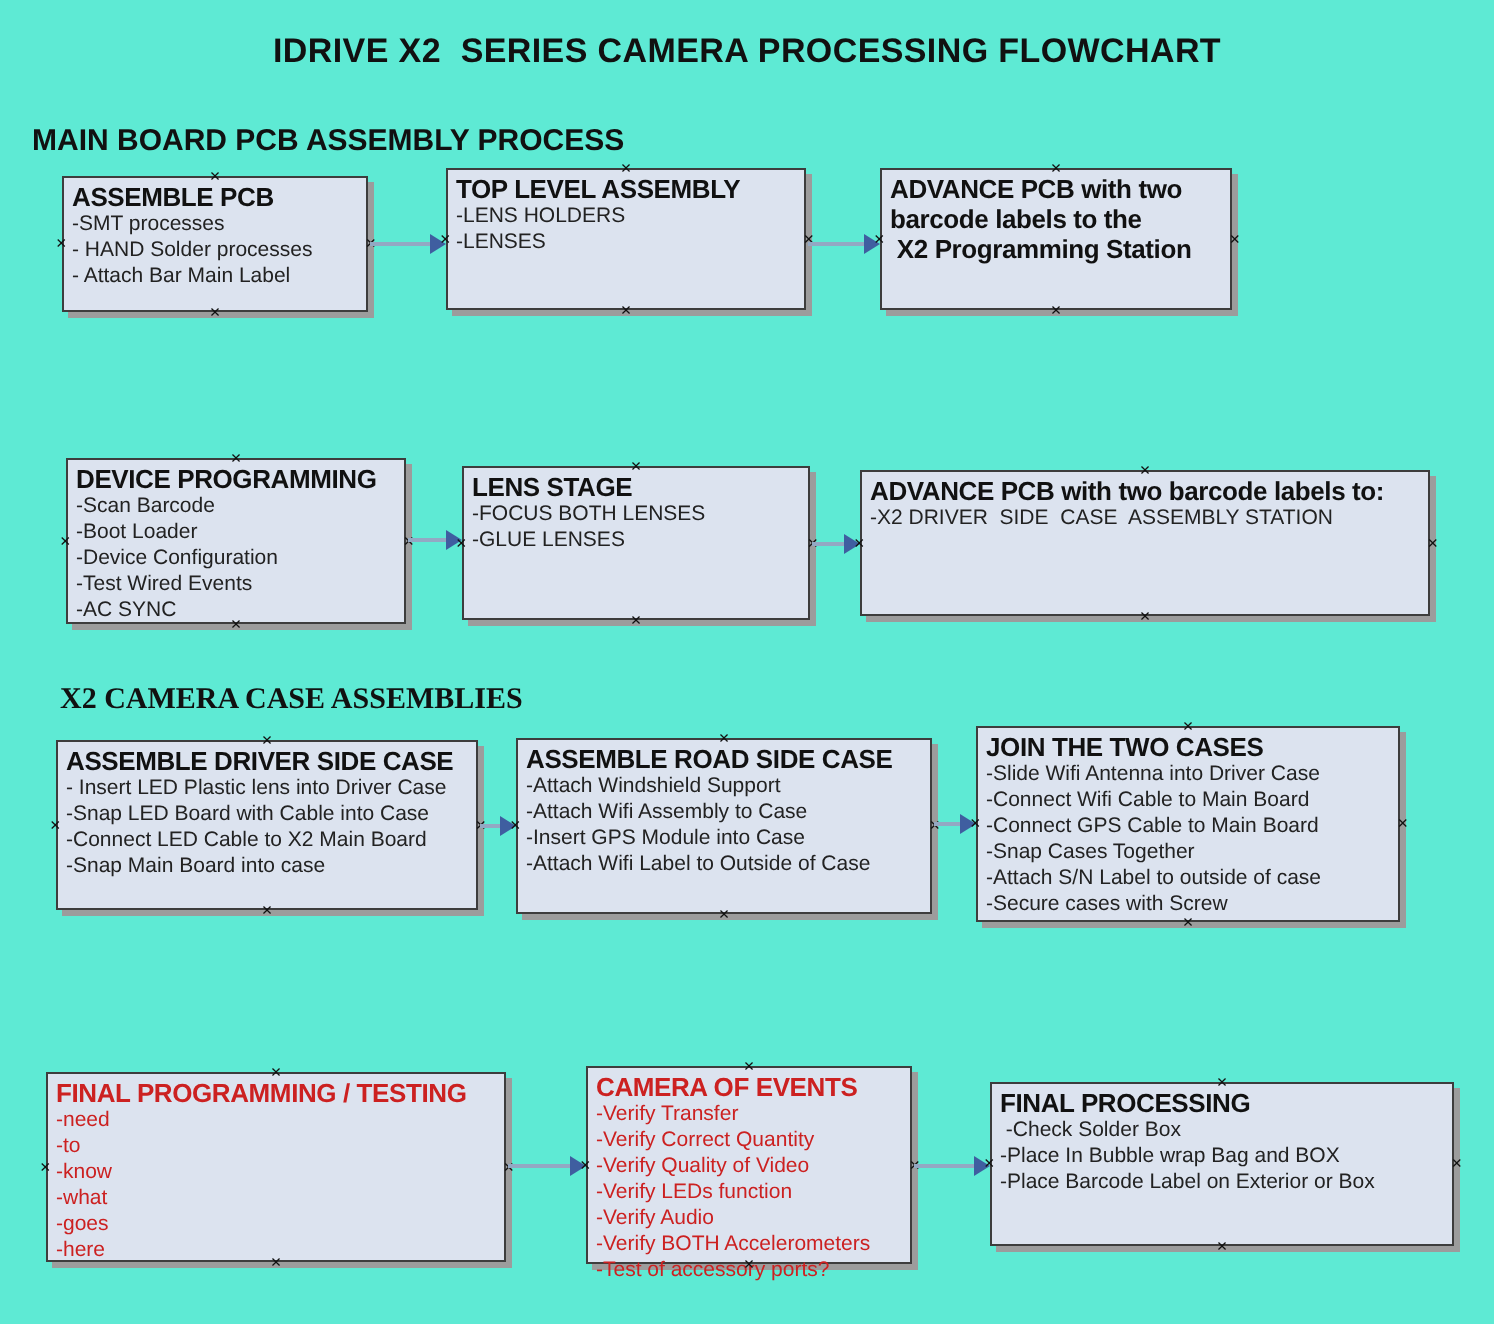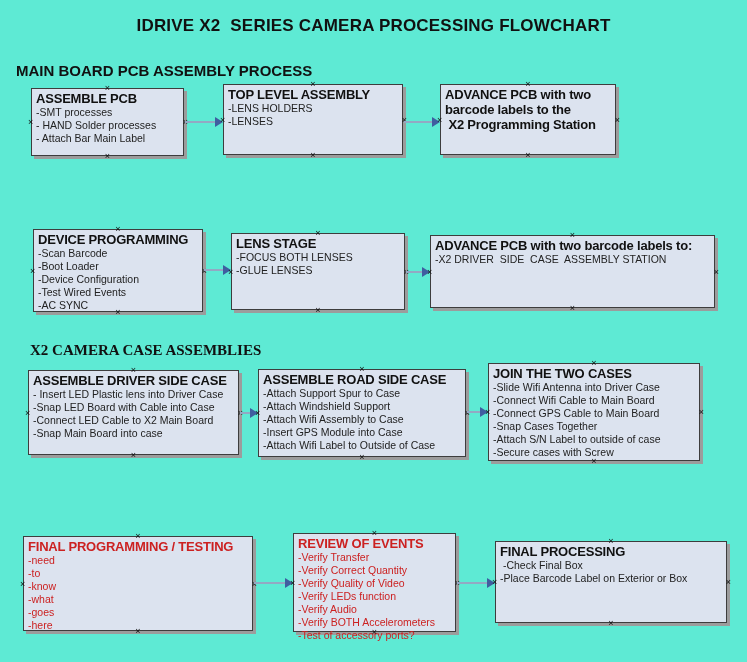--- a/index.html
+++ b/index.html
@@ -153,21 +153,20 @@
     <div class="arrow-line"></div>
     <div class="arrow-head"></div>
   </div>
 
   <div class="box" style="left:258px;top:369px;width:208px;height:88px;">
     <span class="anchor a-t">×</span>
     <span class="anchor a-b">×</span>
     <span class="anchor a-l">×</span>
     <span class="anchor a-r">×</span>
     <div class="box-title">ASSEMBLE ROAD SIDE CASE</div>
-    <div class="box-item">-Attach Support Spur to Case</div>
     <div class="box-item">-Attach Windshield Support</div>
     <div class="box-item">-Attach Wifi Assembly to Case</div>
     <div class="box-item">-Insert GPS Module into Case</div>
     <div class="box-item">-Attach Wifi Label to Outside of Case</div>
   </div>
 
   <div class="arrow" style="left:466px;top:407px;width:22px;">
     <div class="arrow-line"></div>
     <div class="arrow-head"></div>
   </div>
@@ -204,38 +203,39 @@
   <div class="arrow" style="left:253px;top:578px;width:40px;">
     <div class="arrow-line"></div>
     <div class="arrow-head"></div>
   </div>
 
   <div class="box red" style="left:293px;top:533px;width:163px;height:99px;">
     <span class="anchor a-t">×</span>
     <span class="anchor a-b">×</span>
     <span class="anchor a-l">×</span>
     <span class="anchor a-r">×</span>
-    <div class="box-title">REVIEW OF EVENTS</div>
+    <div class="box-title">CAMERA OF EVENTS</div>
     <div class="box-item">-Verify Transfer</div>
     <div class="box-item">-Verify Correct Quantity</div>
     <div class="box-item">-Verify Quality of Video</div>
     <div class="box-item">-Verify LEDs function</div>
     <div class="box-item">-Verify Audio</div>
     <div class="box-item">-Verify BOTH Accelerometers</div>
     <div class="box-item">-Test of accessory ports?</div>
   </div>
 
   <div class="arrow" style="left:456px;top:578px;width:39px;">
     <div class="arrow-line"></div>
     <div class="arrow-head"></div>
   </div>
 
   <div class="box" style="left:495px;top:541px;width:232px;height:82px;">
     <span class="anchor a-t">×</span>
     <span class="anchor a-b">×</span>
     <span class="anchor a-l">×</span>
     <span class="anchor a-r">×</span>
     <div class="box-title">FINAL PROCESSING</div>
-    <div class="box-item"> -Check Final Box</div>
+    <div class="box-item"> -Check Solder Box</div>
+    <div class="box-item">-Place In Bubble wrap Bag and BOX</div>
     <div class="box-item">-Place Barcode Label on Exterior or Box</div>
   </div>
 
 </div>
 
 </body></html>

